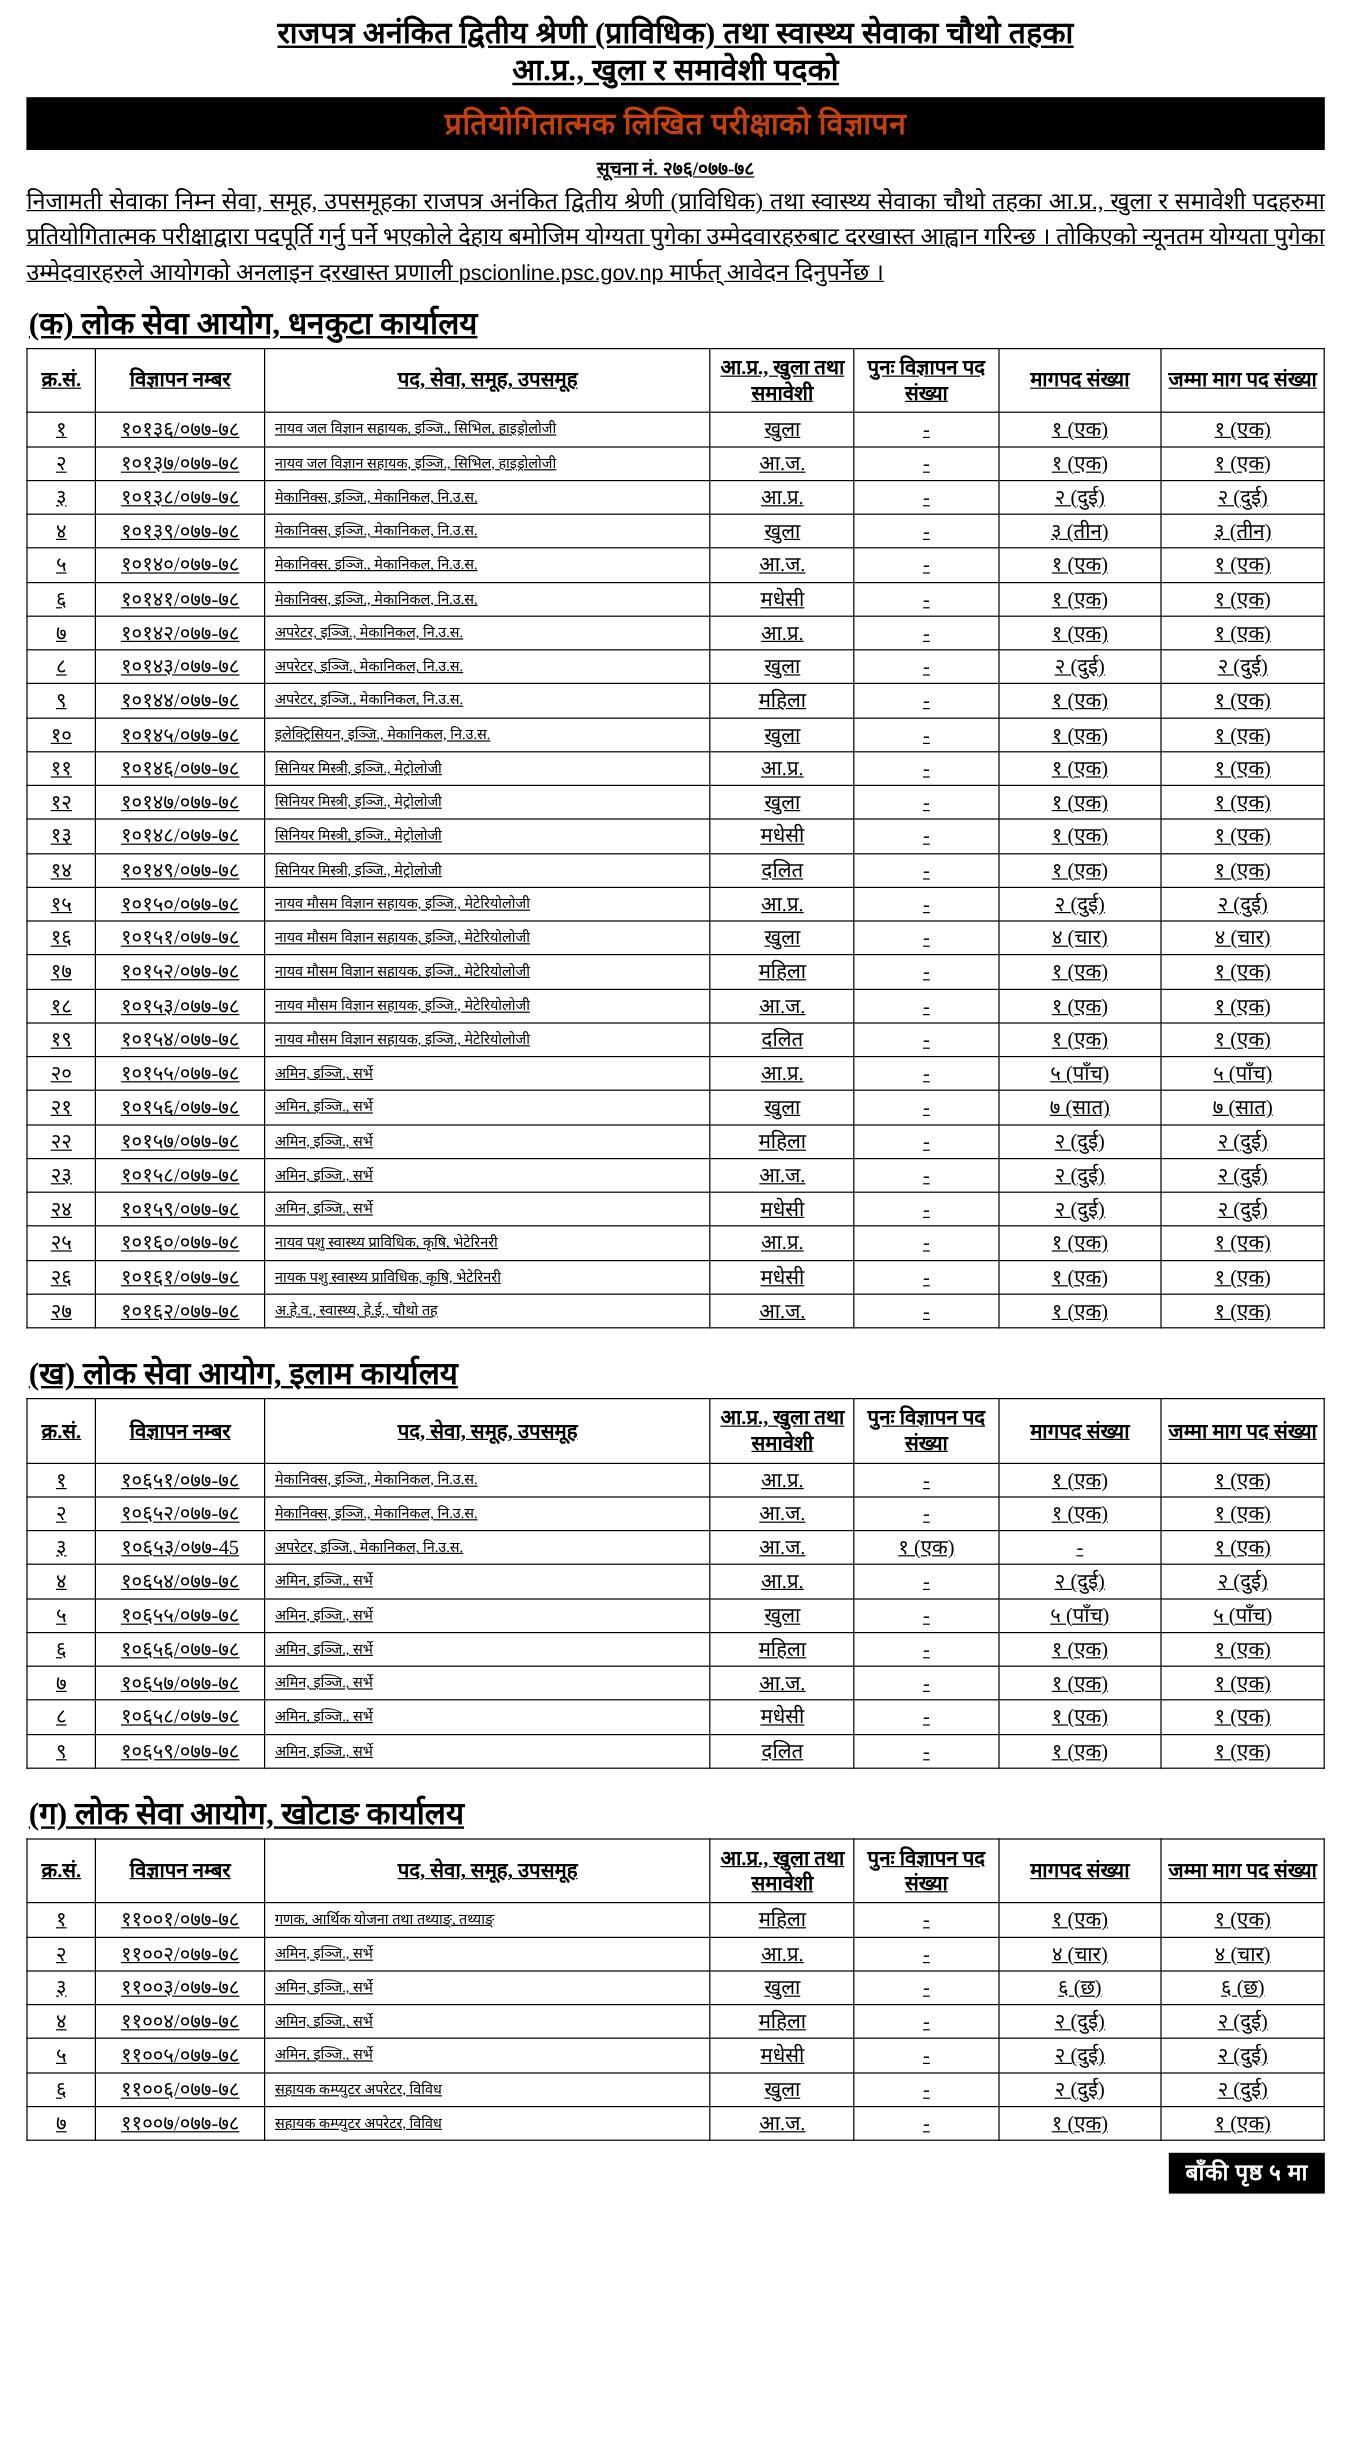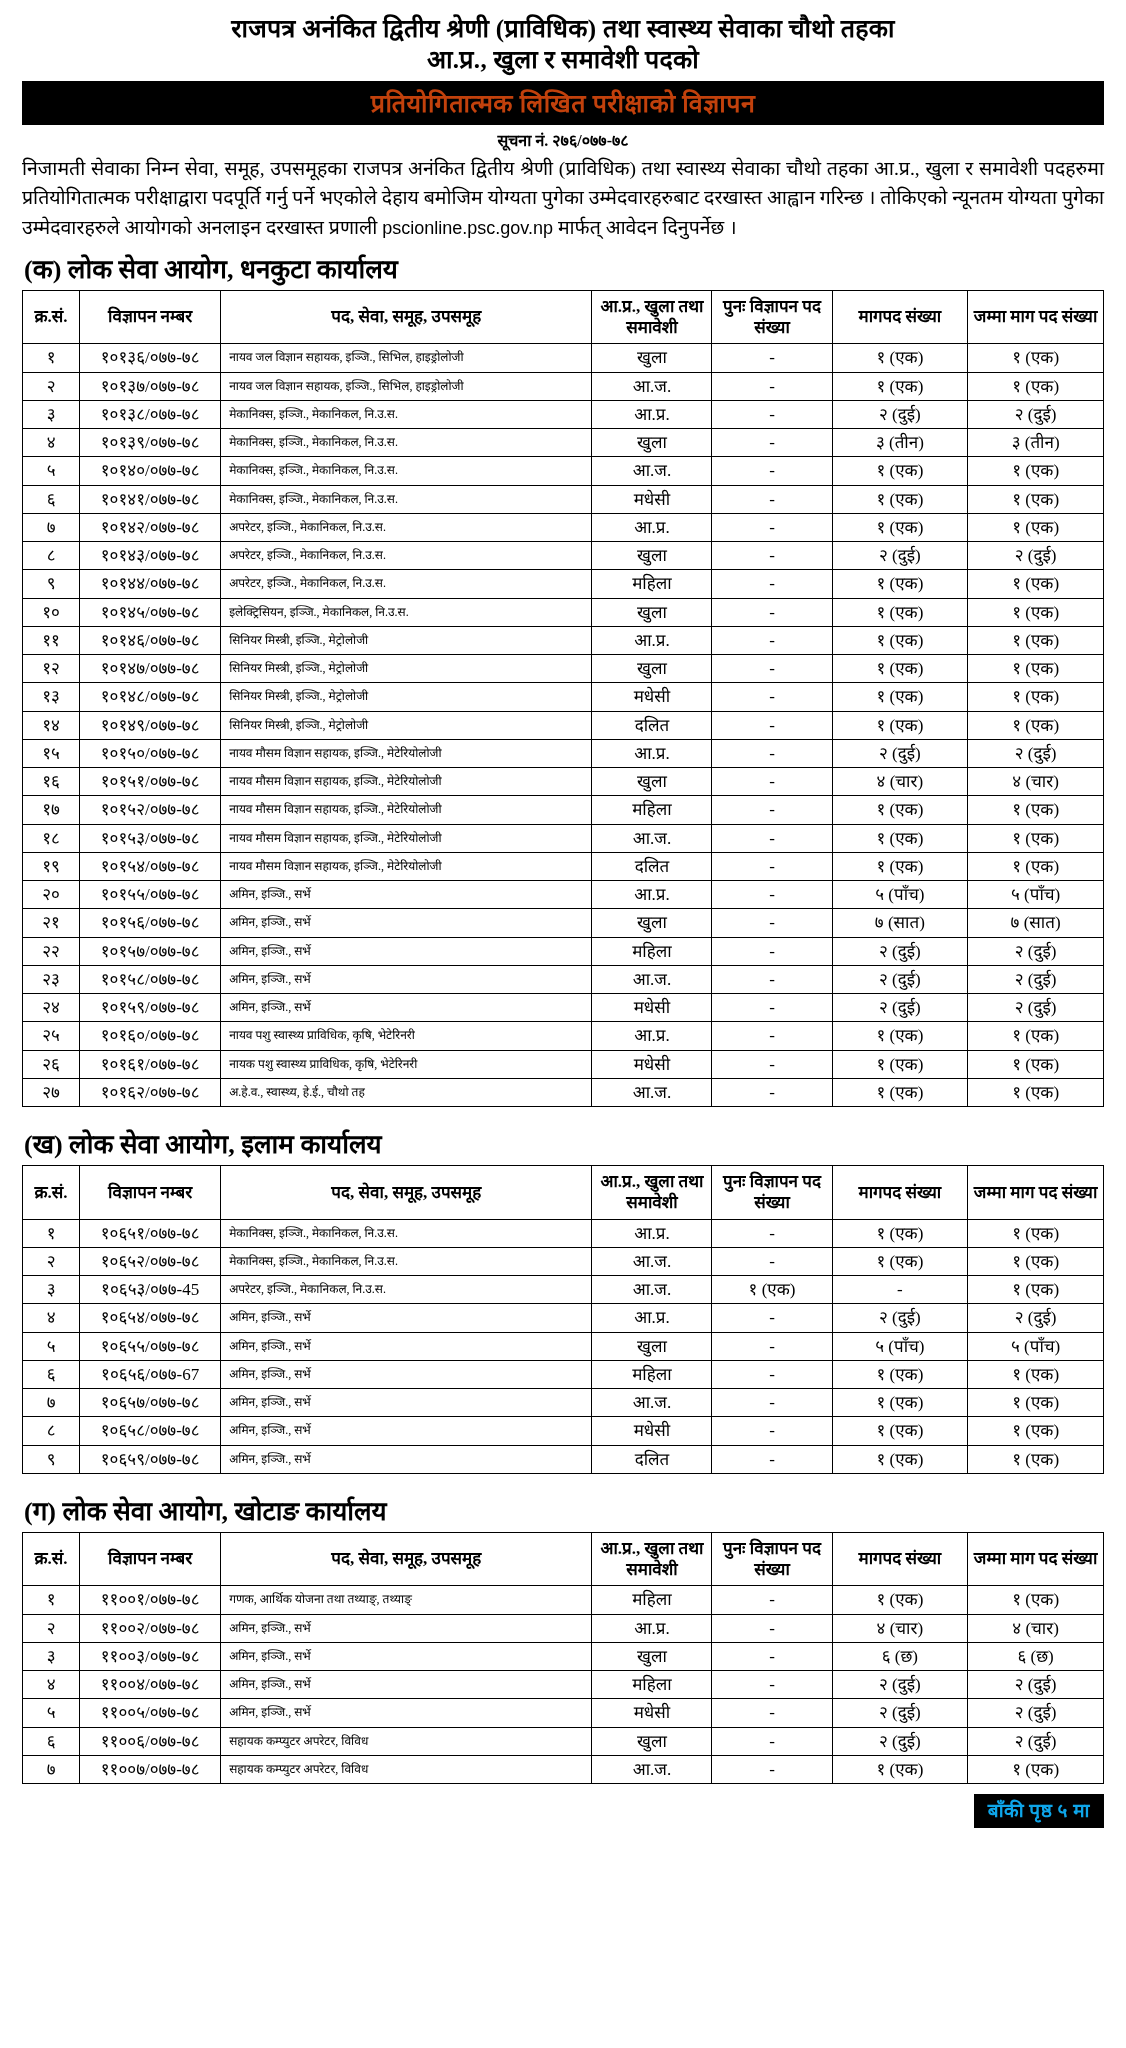--- a/index.html
+++ b/index.html
@@ -10,20 +10,21 @@
   body {
     font-family: "Liberation Serif", "DejaVu Serif", serif;
     color: #000000;
     width: 1126px;
   }
   .page {
     width: 1126px;
     box-sizing: border-box;
     padding: 10px 22px 6px 22px;
     position: relative;
+    text-decoration: underline;
   }
   .title-block {
     text-align: center;
     font-weight: bold;
     font-size: 25px;
     line-height: 1.22;
     letter-spacing: 0.3px;
     margin-top: 4px;
   }
   .title-line2 {
@@ -95,21 +96,21 @@
   .col-re    { width: 11.0%; }
   .col-dem   { width: 12.5%; }
   .col-tot   { width: 12.5%; }
   .footer-wrap {
     margin-top: 10px;
     display: flex;
     justify-content: flex-end;
   }
   .footer-badge {
     background: #000000;
-    color: #0ea5e9;
+    color: #ffffff;
     font-weight: bold;
     font-size: 19px;
     padding: 3px 14px 5px 14px;
     letter-spacing: 0.5px;
   }
   .spacer-lg { height: 10px; }
 </style>
 </head>
 <body>
 
@@ -439,21 +440,21 @@
             <td class="col-sn">५</td>
             <td class="col-advno">१०६५५/०७७-७८</td>
             <td class="col-post post">अमिन, इञ्जि., सर्भे</td>
             <td class="col-incl">खुला</td>
             <td class="col-re">-</td>
             <td class="col-dem">५ (पाँच)</td>
             <td class="col-tot">५ (पाँच)</td>
           </tr>
           <tr>
             <td class="col-sn">६</td>
-            <td class="col-advno">१०६५६/०७७-67</td>
+            <td class="col-advno">१०६५६/०७७-७८</td>
             <td class="col-post post">अमिन, इञ्जि., सर्भे</td>
             <td class="col-incl">महिला</td>
             <td class="col-re">-</td>
             <td class="col-dem">१ (एक)</td>
             <td class="col-tot">१ (एक)</td>
           </tr>
           <tr>
             <td class="col-sn">७</td>
             <td class="col-advno">१०६५७/०७७-७८</td>
             <td class="col-post post">अमिन, इञ्जि., सर्भे</td>

